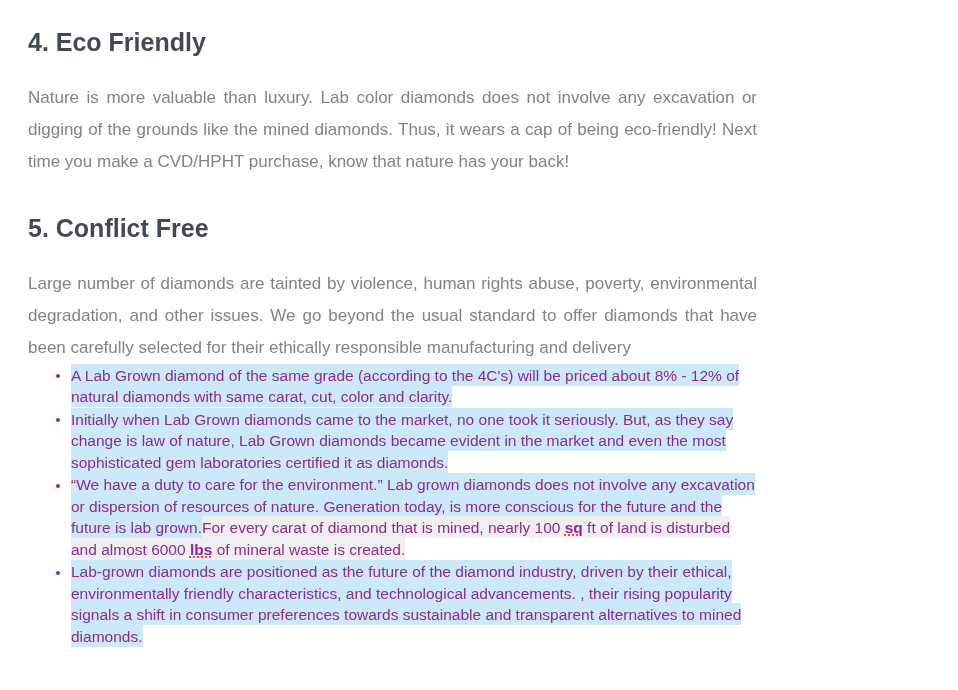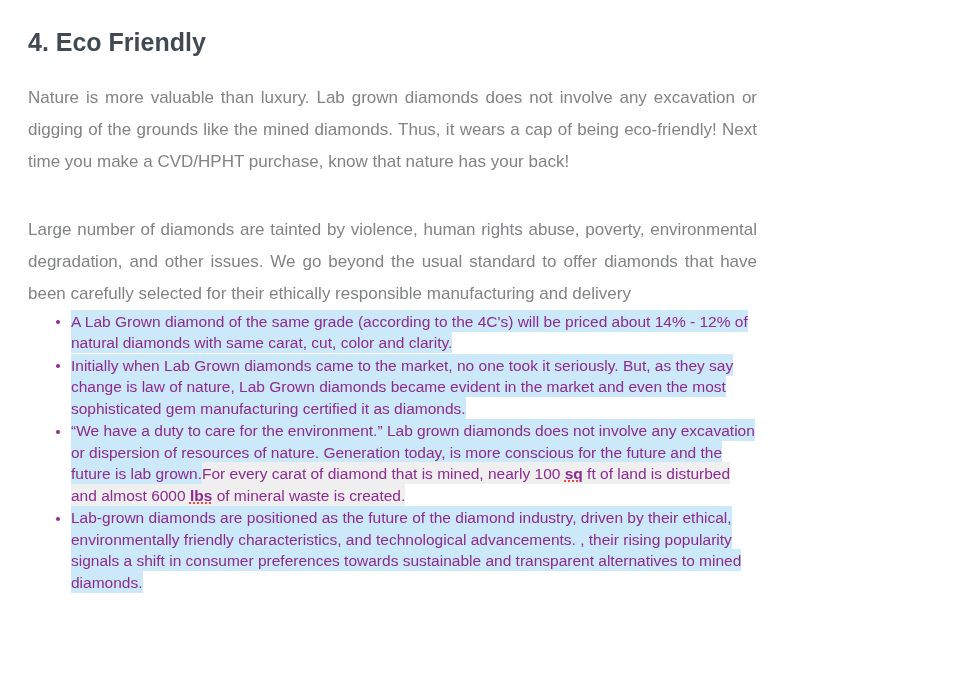--- a/index.html
+++ b/index.html
@@ -75,27 +75,28 @@
     font-weight: bold;
   }
 </style>
 </head>
 <body>
 
 <div class="page">
 
   <section>
     <h2 class="section-heading">4. Eco Friendly</h2>
-    <p class="para">Nature is more valuable than luxury. Lab grown diamonds does not involve any excavation or digging of the grounds like the mined diamonds. Thus, it wears a cap of being eco-friendly! Next time you make a CVD/HPHT purchase, know that nature has your back!</p>
+    <p class="para">Nature is more valuable than luxury. Lab color diamonds does not involve any excavation or digging of the grounds like the mined diamonds. Thus, it wears a cap of being eco-friendly! Next time you make a CVD/HPHT purchase, know that nature has your back!</p>
   </section>
 
   <section>
+    <h2 class="section-heading">5. Conflict Free</h2>
     <p class="para para-tight">Large number of diamonds are tainted by violence, human rights abuse, poverty, environmental degradation, and other issues. We go beyond the usual standard to offer diamonds that have been carefully selected for their ethically responsible manufacturing and delivery</p>
   </section>
 
   <ul class="bullet-list">
-      <li><span class="hl-blue">A Lab Grown diamond of the same grade (according to the 4C's) will be priced about 14% - 12% of natural diamonds with same carat, cut, color and clarity.</span></li>
-      <li><span class="hl-blue">Initially when Lab Grown diamonds came to the market, no one took it seriously. But, as they say change is law of nature, Lab Grown diamonds became evident in the market and even the most sophisticated gem manufacturing certified it as diamonds.</span></li>
+      <li><span class="hl-blue">A Lab Grown diamond of the same grade (according to the 4C's) will be priced about 8% - 12% of natural diamonds with same carat, cut, color and clarity.</span></li>
+      <li><span class="hl-blue">Initially when Lab Grown diamonds came to the market, no one took it seriously. But, as they say change is law of nature, Lab Grown diamonds became evident in the market and even the most sophisticated gem laboratories certified it as diamonds.</span></li>
       <li><span class="hl-blue">“We have a duty to care for the environment.” Lab grown diamonds does not involve any excavation or dispersion of resources of nature. Generation today, is more conscious for the future and the future is lab grown.</span><span class="hl-gray">For every carat of diamond that is mined, nearly 100 </span><span class="hl-gray misspelled">sq</span><span class="hl-gray"> ft of land is disturbed and almost 6000 </span><span class="hl-gray misspelled">lbs</span><span class="hl-gray"> of mineral waste is created.</span></li>
       <li><span class="hl-blue">Lab-grown diamonds are positioned as the future of the diamond industry, driven by their ethical, environmentally friendly characteristics, and technological advancements. , their rising popularity signals a shift in consumer preferences towards sustainable and transparent alternatives to mined diamonds.</span></li>
     </ul>
 
 </div>
 
 </body></html>

